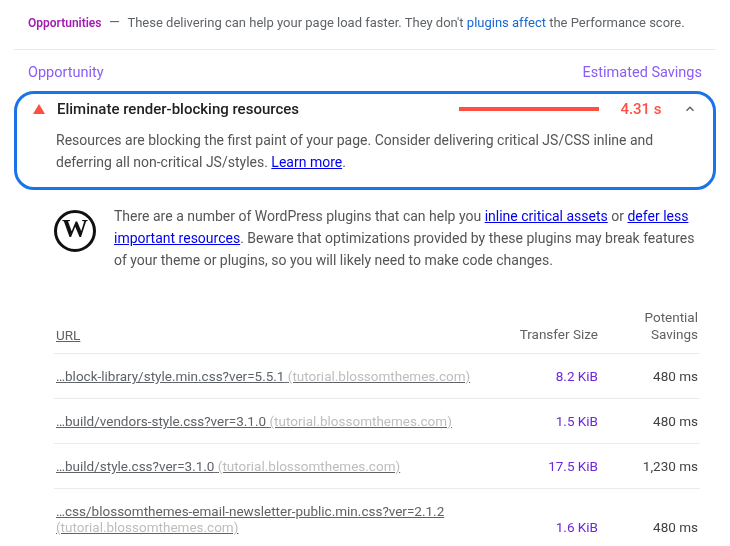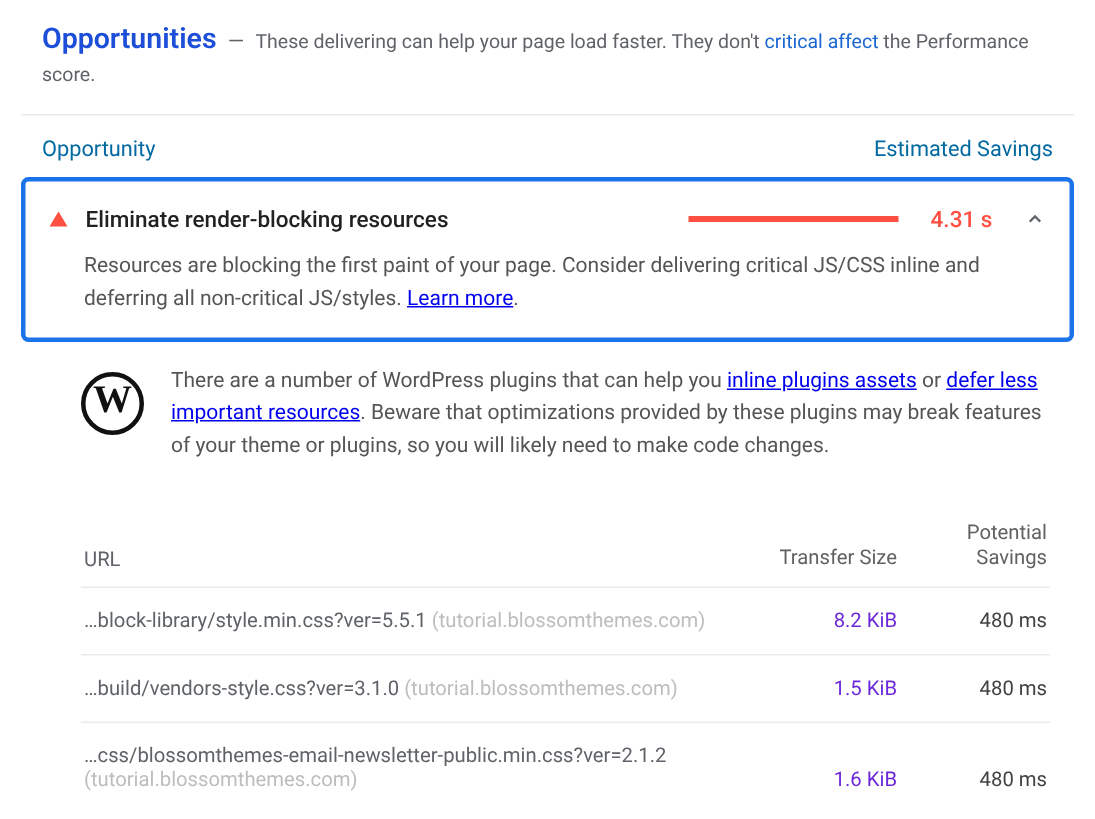--- a/index.html
+++ b/index.html
@@ -12,42 +12,42 @@
     padding: 10px 14px 20px 14px;
   }
   .section-header {
     padding: 2px 14px 16px 14px;
     border-bottom: 1px solid #e8eaed;
     margin-bottom: 10px;
     line-height: 1.45;
   }
   .section-header .title {
     font-weight: 600;
-    font-size: 19px;
-    color: #1d4ed8;
+    font-size: 12px;
+    color: #a21caf;
   }
   .section-header .dash { color: #5f6368; margin: 0 4px; }
   .section-header .desc {
     color: #5f6368;
     font-size: 13px;
   }
   .section-header a, .audit a { color: #1967d2; text-decoration: none; }
 
   .col-headers {
     display: flex;
     justify-content: space-between;
     padding: 4px 14px 10px 14px;
     font-size: 14.5px;
-    color: #0369a1;
+    color: #8b5cf6;
   }
 
   .highlighted {
     border: 3px solid #1a73e8;
-    border-radius: 5px;
-    padding: 16px 16px 14px 16px;
+    border-radius: 20px;
+    padding: 6px 16px 14px 16px;
     margin: 0 0 10px 0;
   }
   .audit-row {
     display: flex;
     align-items: center;
     gap: 12px;
   }
   .tri {
     width: 0; height: 0;
     border-left: 6px solid transparent;
@@ -122,38 +122,38 @@
   .tbl-head, .tbl-row {
     display: flex;
     align-items: flex-end;
     padding: 10px 2px;
   }
   .tbl-row {
     border-top: 1px solid #ebebeb;
     align-items: flex-end;
     padding: 14px 2px;
   }
-  .c-url { flex: 1 1 auto; color: #5f6368; font-size: 13.5px; }
+  .c-url { flex: 1 1 auto; color: #5f6368; font-size: 13.5px; text-decoration: underline; }
   .c-url .path { color: #5f6368; }
   .c-url .origin { color: #bdbdbd; }
   .c-size { flex: 0 0 90px; text-align: right; color: #6d28d9; font-size: 13.5px; }
   .c-sav { flex: 0 0 100px; text-align: right; color: #424242; font-size: 13.5px; }
   .tbl-head .c-url { color: #5f6368; font-size: 13.5px; }
   .tbl-head .c-size, .tbl-head .c-sav {
     color: #616161; font-size: 13.5px; line-height: 1.25;
   }
 </style>
 </head>
 <body>
 
 <div class="section-header">
   <span class="title">Opportunities</span>
   <span class="dash">—</span>
   <span class="desc">
-    <span>These delivering can help your page load faster. They don't </span><a href="#">critical affect</a><span> the Performance score.</span>
+    <span>These delivering can help your page load faster. They don't </span><a href="#">plugins affect</a><span> the Performance score.</span>
   </span>
 </div>
 
 <div class="col-headers">
   <span>Opportunity</span>
   <span>Estimated Savings</span>
 </div>
 
 <div class="highlighted">
   <div class="audit-row">
@@ -170,38 +170,43 @@
     </div>
   </div>
   <div class="audit-desc">
     <span>Resources are blocking the first paint of your page. Consider delivering critical JS/CSS inline and deferring all non-critical JS/styles. </span><a href="#">Learn more</a><span>.</span>
   </div>
 </div>
 
 <div class="wp-block">
   <div class="wp-icon"></div>
   <div class="wp-text">
-    <span>There are a number of WordPress plugins that can help you </span><a href="#">inline plugins assets</a><span> or </span><a href="#">defer less important resources</a><span>. Beware that optimizations provided by these plugins may break features of your theme or plugins, so you will likely need to make code changes.</span>
+    <span>There are a number of WordPress plugins that can help you </span><a href="#">inline critical assets</a><span> or </span><a href="#">defer less important resources</a><span>. Beware that optimizations provided by these plugins may break features of your theme or plugins, so you will likely need to make code changes.</span>
   </div>
 </div>
 
 <div class="tbl">
   <div class="tbl-head">
     <div class="c-url">URL</div>
     <div class="c-size">Transfer Size</div>
     <div class="c-sav">Potential Savings</div>
   </div>
   <div class="tbl-row">
     <div class="c-url"><span class="path">…block-library/style.min.css?ver=5.5.1</span>  <span class="origin">(tutorial.blossomthemes.com)</span></div>
     <div class="c-size">8.2 KiB</div>
     <div class="c-sav">480 ms</div>
   </div>
   <div class="tbl-row">
     <div class="c-url"><span class="path">…build/vendors-style.css?ver=3.1.0</span>  <span class="origin">(tutorial.blossomthemes.com)</span></div>
     <div class="c-size">1.5 KiB</div>
     <div class="c-sav">480 ms</div>
   </div>
   <div class="tbl-row">
+    <div class="c-url"><span class="path">…build/style.css?ver=3.1.0</span>  <span class="origin">(tutorial.blossomthemes.com)</span></div>
+    <div class="c-size">17.5 KiB</div>
+    <div class="c-sav">1,230 ms</div>
+  </div>
+  <div class="tbl-row">
     <div class="c-url"><span class="path">…css/blossomthemes-email-newsletter-public.min.css?ver=2.1.2</span>  <span class="origin">(tutorial.blossomthemes.com)</span></div>
     <div class="c-size">1.6 KiB</div>
     <div class="c-sav">480 ms</div>
   </div>
 </div>
 
 </body></html>

